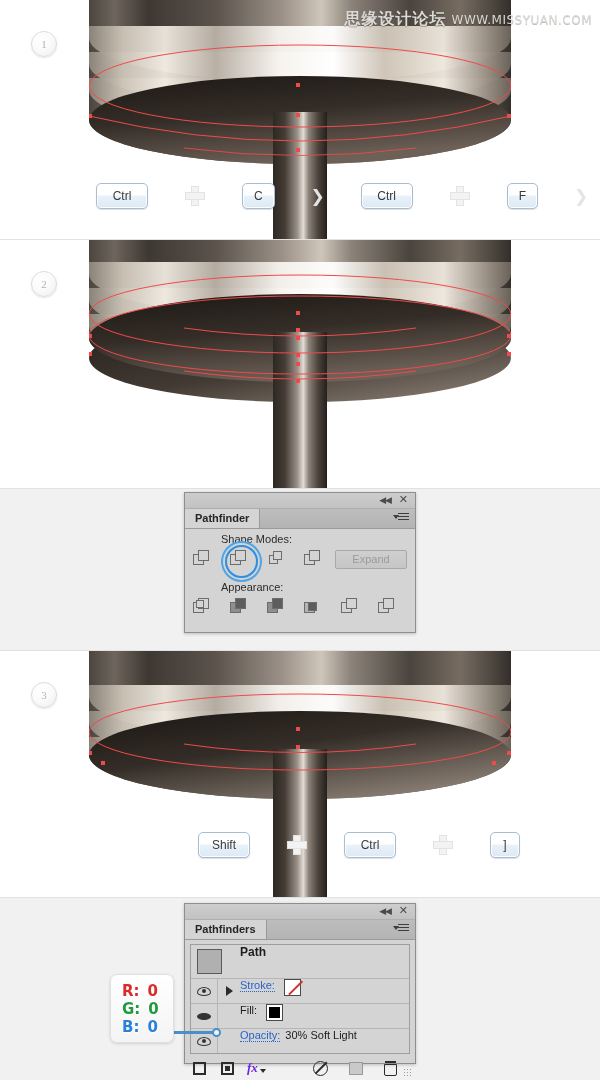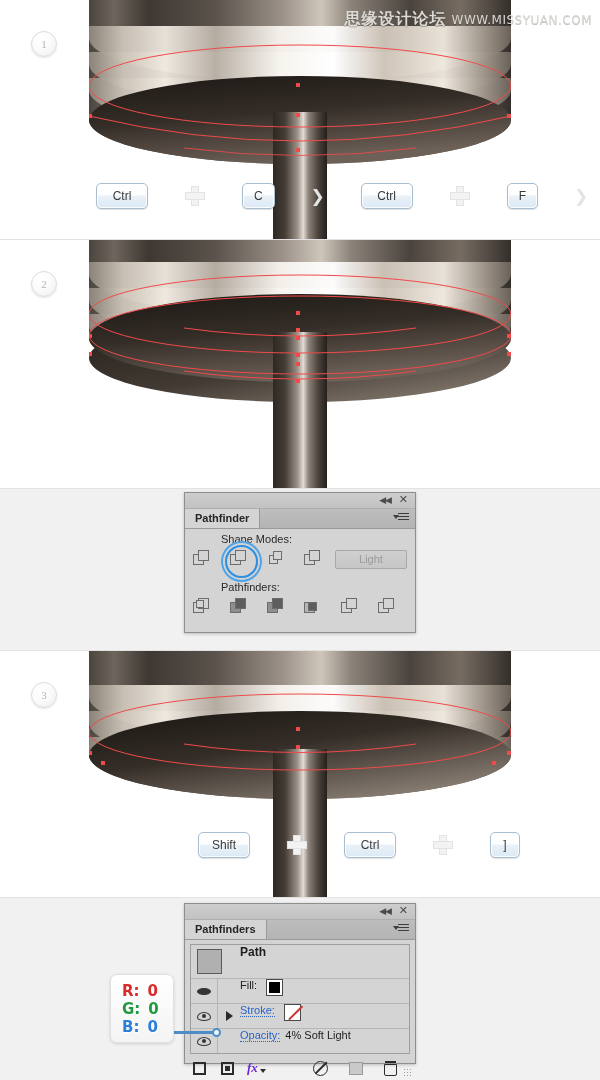--- a/index.html
+++ b/index.html
@@ -406,24 +406,24 @@
               <span class="sq b"></span>
           </div>
           <div class="pf-ico" style="margin-right:18px;">
             <span class="sq a" style="left:2px;top:5px;width:9px;height:9px;"></span>
             <span class="sq b" style="left:6px;top:1px;width:9px;height:9px;"></span>
           </div>
           <div class="pf-ico">
             <span class="sq a"></span>
               <span class="sq b"></span>
           </div>
-          <div class="expand-btn">Light</div>
-        </div>
-
-        <div class="grp-label" style="padding-top:12px;">Pathfinders:</div>
+          <div class="expand-btn">Expand</div>
+        </div>
+
+        <div class="grp-label" style="padding-top:12px;">Appearance:</div>
 
         <div class="icon-row" style="margin-top:3px;">
           <div class="pf-ico" style="margin-right:18px;">
             <span class="sq a"></span>
               <span class="sq b"></span>
             <span class="sq" style="left:3px;top:2px;width:8px;height:8px;background:#d4d4d4;"></span>
           </div>
           <div class="pf-ico" style="margin-right:18px;">
             <span class="sq a fillgray"></span>
               <span class="sq b filldark"></span>
@@ -542,45 +542,45 @@
 
       <div class="ap-list">
 
         <div class="ap-row" style="height:33px;">
           <div class="ap-thumb"></div>
           <span class="ap-text" style="font-weight:bold;font-size:12px;margin-left:18px;">Path</span>
         </div>
 
         <div class="ap-row">
           <div class="ap-eye">
-              <span class="eye sel"></span>
-            </div>
-          <div class="ap-disc"></div>
-          <span class="ap-text">Fill:</span>
-          <span class="ap-swatch black"></span>
-        </div>
-
-        <div class="ap-row">
-          <div class="ap-eye">
               <span class="eye"></span>
             </div>
           <div class="ap-disc">
               <span class="tri-r"></span>
             </div>
           <span class="ap-text ap-link">Stroke:</span>
           <span class="ap-swatch none"></span>
         </div>
 
         <div class="ap-row">
           <div class="ap-eye">
+              <span class="eye sel"></span>
+            </div>
+          <div class="ap-disc"></div>
+          <span class="ap-text">Fill:</span>
+          <span class="ap-swatch black"></span>
+        </div>
+
+        <div class="ap-row">
+          <div class="ap-eye">
               <span class="eye"></span>
             </div>
           <div class="ap-disc"></div>
           <span class="ap-text ap-link">Opacity:</span>
-          <span class="ap-text" style="margin-left:5px;">4% Soft Light</span>
+          <span class="ap-text" style="margin-left:5px;">30% Soft Light</span>
         </div>
       </div>
 
       <div class="ap-toolbar">
         <span class="tb-ico">
             <span class="sq-outline"></span>
           </span>
         <span class="tb-ico">
             <span class="sq-filled"></span>
           </span>

